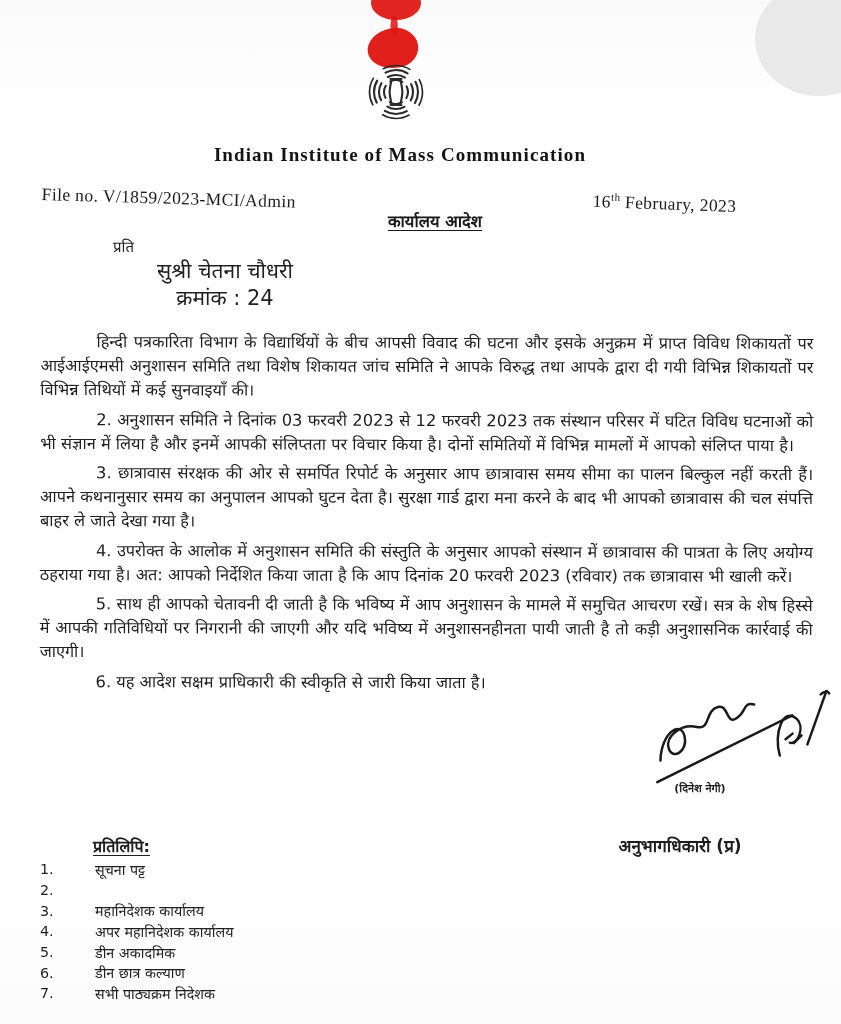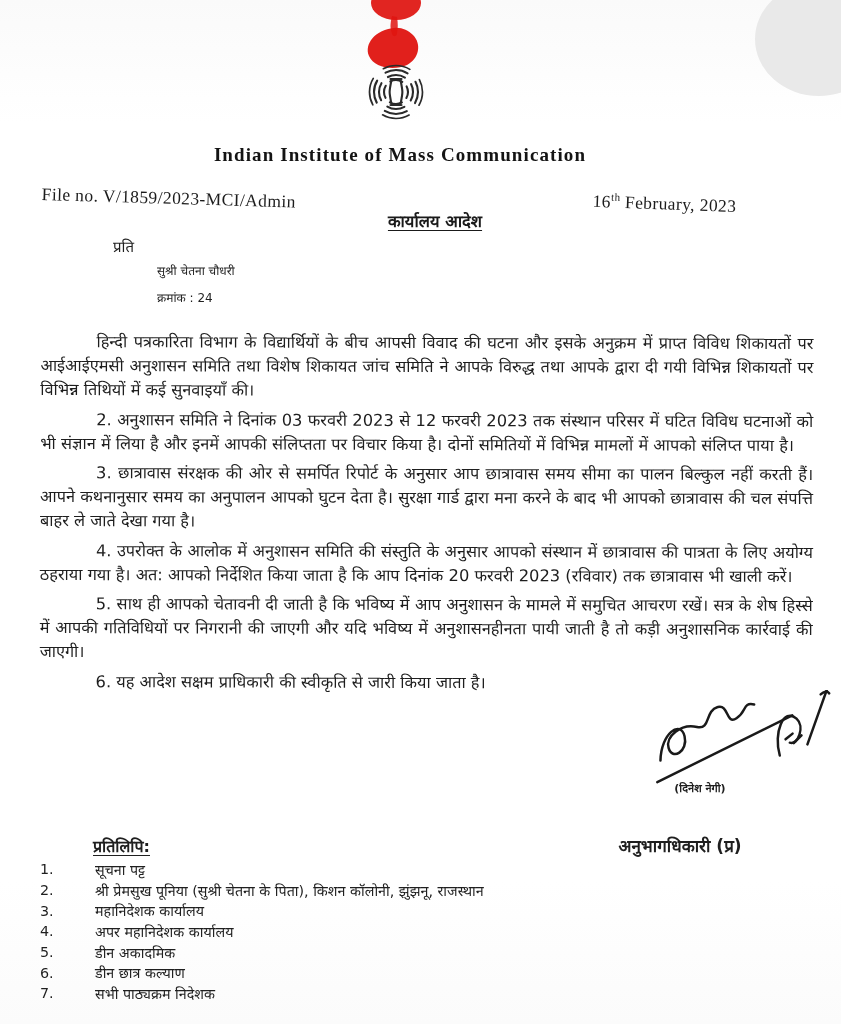--- a/index.html
+++ b/index.html
@@ -33,21 +33,21 @@
     font-family:"Liberation Serif","DejaVu Serif",serif; color:#1c1c1c;
     transform:rotate(2.1deg); transform-origin:left top; letter-spacing:.4px;
   }
   .date-line sup{ font-size:11px; }
   .subject{
     position:absolute; left:0; top:209px; width:870px; text-align:center;
     font-size:16.5px; font-weight:bold; text-decoration:underline;
     text-underline-offset:3px; color:#1a1a1a;
   }
   .salutation{ position:absolute; left:113px; top:236px; font-size:15px; }
-  .recipient{ position:absolute; left:157px; top:258px; font-size:12px; line-height:27px; }
+  .recipient{ position:absolute; left:157px; top:258px; font-size:21px; line-height:27px;text-align:center; }
   .recipient div{ white-space:nowrap; }
   .letter-body{
     position:absolute; left:40px; top:331px; width:773px;
     font-size:16.3px; line-height:24.2px; text-align:justify; color:#1e1e1e;
     transform:rotate(.15deg);
   }
   .letter-body p{ margin:0 0 5px 0; text-indent:56px; }
   .sig-scrawl{ position:absolute; left:645px; top:690px; width:192px; height:98px; }
   .sig-name{
     position:absolute; left:620px; top:780px; width:160px; text-align:center;
@@ -128,21 +128,20 @@
 
   <div class="copies-heading">प्रतिलिपि:</div>
 
   <div class="copies-list">
     <div class="row">
       <span class="num">1.</span>
       <span class="txt">सूचना पट्ट</span>
     </div>
     <div class="row">
       <span class="num">2.</span>
-      <span class="txt">श्री प्रेमसुख पूनिया (सुश्री चेतना के पिता), किशन कॉलोनी, झुंझनू, राजस्थान</span>
     </div>
     <div class="row">
       <span class="num">3.</span>
       <span class="txt">महानिदेशक कार्यालय</span>
     </div>
     <div class="row">
       <span class="num">4.</span>
       <span class="txt">अपर महानिदेशक कार्यालय</span>
     </div>
     <div class="row">

